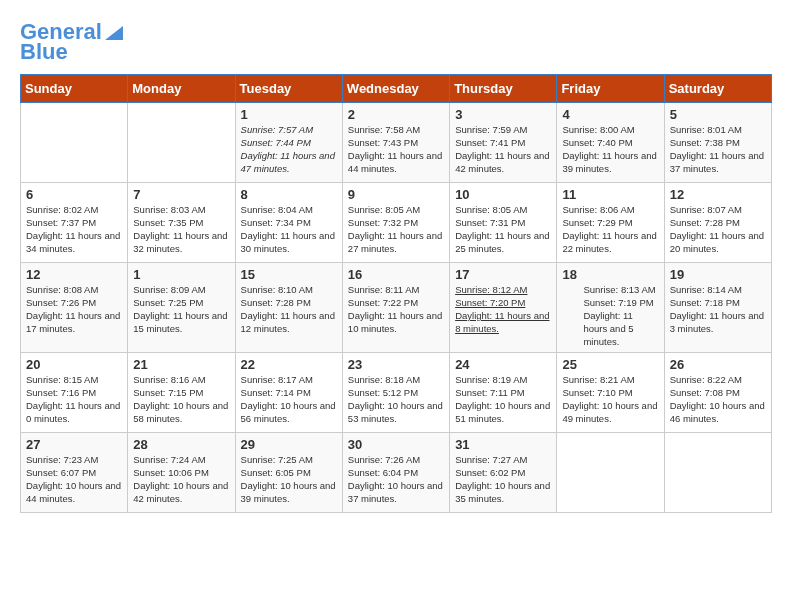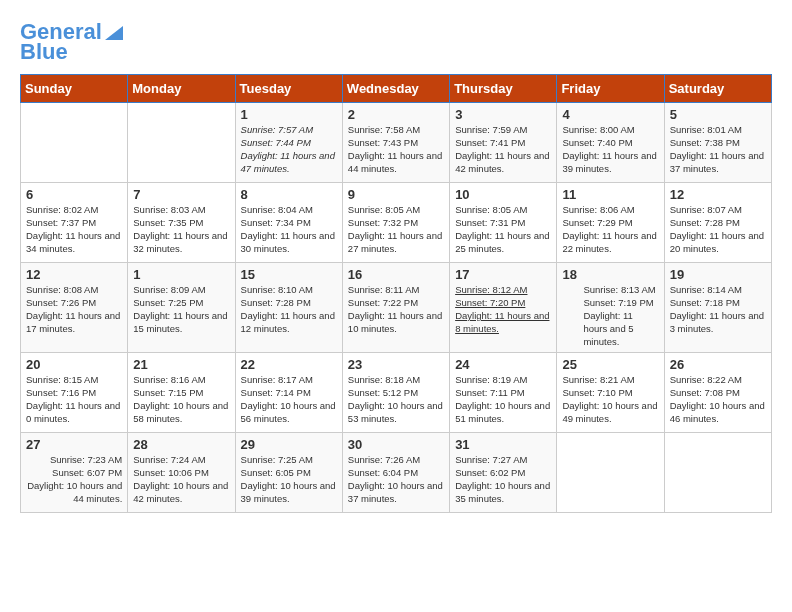--- a/index.html
+++ b/index.html
@@ -280,21 +280,21 @@
         <td>
           <span class="day-number">26</span>
           <div class="day-info" style="white-space: pre-line;">Sunrise: 8:22 AM
 Sunset: 7:08 PM
 Daylight: 10 hours and 46 minutes.</div>
         </td>
       </tr>
       <tr>
         <td>
           <span class="day-number">27</span>
-          <div class="day-info" style="white-space: pre-line; text-align: right;">Sunrise: 7:23 AM
+          <div class="day-info" style="white-space: pre-line;">Sunrise: 7:23 AM
 Sunset: 6:07 PM
 Daylight: 10 hours and 44 minutes.</div>
         </td>
         <td>
           <span class="day-number">28</span>
           <div class="day-info" style="white-space: pre-line;">Sunrise: 7:24 AM
 Sunset: 10:06 PM
 Daylight: 10 hours and 42 minutes.</div>
         </td>
         <td>

